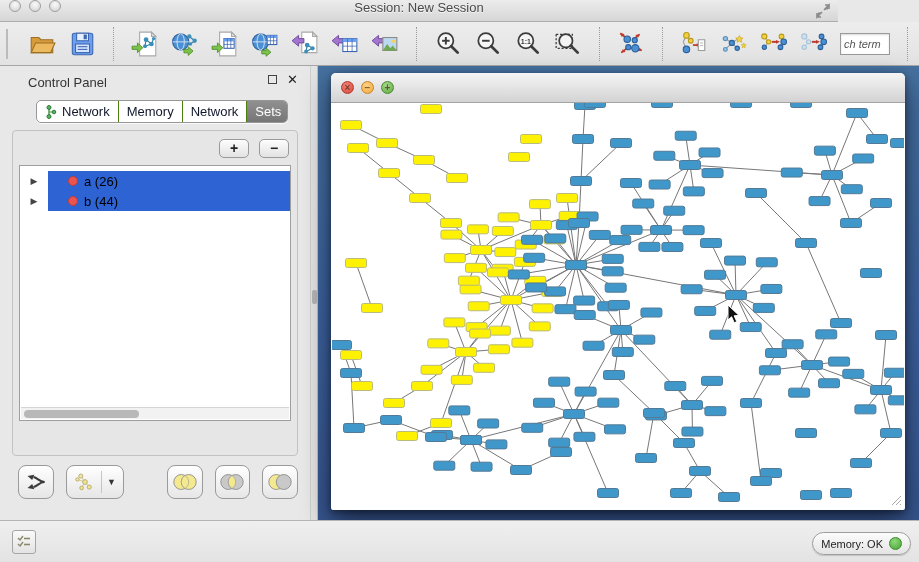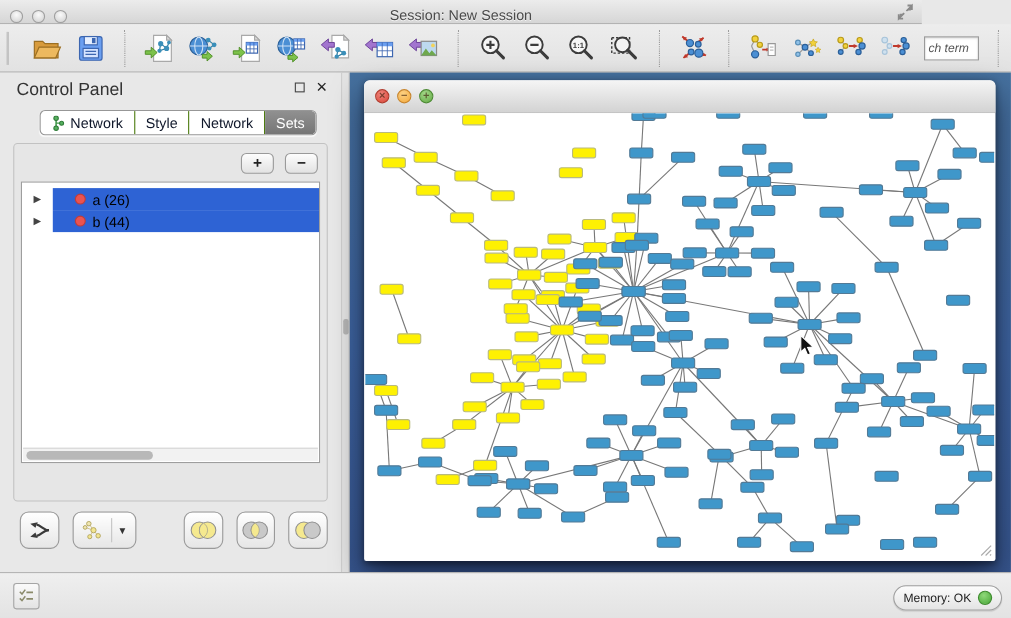--- a/index.html
+++ b/index.html
@@ -3,21 +3,21 @@
 <meta charset="utf-8">
 <style>
   * { margin:0; padding:0; box-sizing:border-box; }
   html,body { width:919px; height:562px; overflow:hidden; background:#e8e8e8;
               font-family:"Liberation Sans","DejaVu Sans",sans-serif; }
   .window { position:absolute; inset:0; width:919px; height:562px; background:#e8e8e8; }
 
   
   .titlebar { position:absolute; left:0; top:0; width:838px; height:22px;
     background:linear-gradient(#ececec,#d6d6d6); border-bottom:1px solid #adadad;
-    display:flex; align-items:flex-end; }
+    display:flex; align-items:flex-start; }
   .traffic { display:flex; gap:8px; margin-left:9px; }
   .tl { width:12px; height:12px; border-radius:50%;
     background:radial-gradient(circle at 50% 35%,#fafafa,#cfcfcf);
     border:1px solid #9f9f9f; }
   .title-text { position:absolute; left:0; right:0; text-align:center; font-size:13px;
     color:#4a4a4a; text-shadow:0 1px 0 rgba(255,255,255,.7); }
   .fs-icon { position:absolute; right:7px; top:3px; width:16px; height:16px; }
 
   
   .toolbar { position:absolute; left:0; top:22px; width:919px; height:44px;
@@ -31,21 +31,21 @@
   .search-box { width:50px; height:22px; border:1px solid #9a9a9a; background:#fff;
     font-style:italic; font-size:11px; color:#555; padding:0 3px;
     box-shadow:inset 0 1px 2px rgba(0,0,0,.15); }
 
   
   .main { position:absolute; left:0; top:66px; width:919px; height:454px; }
 
   
   .cpanel { position:absolute; left:0; top:0; width:310px; height:454px; background:#e8e8e8; }
   .cp-header { position:absolute; left:0; top:4px; width:100%; height:24px; display:flex; align-items:center; }
-  .cp-title { font-size:16px; color:#333; margin-left:15px;text-align:center; }
+  .cp-title { font-size:13px; color:#333; margin-left:28px;text-align:center; }
   .cp-hicons { position:absolute; right:12px; top:4px; display:flex; gap:10px; align-items:center; }
   .float-ic { width:9px; height:9px; border:1.5px solid #444; background:transparent; }
   .close-ic { font-size:13px; font-weight:bold; color:#222; line-height:11px; }
 
   .tabbar { position:absolute; left:36px; top:34px; width:252px; height:23px; display:flex;
     background:#fff; border:1px solid #979797; border-radius:5px; overflow:hidden;
     box-shadow:0 1px 1px rgba(255,255,255,.8); }
   .tab { flex:1 1 auto; display:flex; align-items:center; justify-content:center; gap:4px;
     font-size:13px; color:#0f172a; border-right:1px solid #4d7c0f; padding:0 8px; white-space:nowrap; }
   .tab:last-child { border-right:none; }
@@ -412,21 +412,21 @@
           <svg viewBox="0 0 13 14">
             <line x1="4" y1="3" x2="4" y2="11" stroke="#3f9648" stroke-width="1.4"></line>
             <line x1="4" y1="7" x2="9" y2="7" stroke="#3f9648" stroke-width="1.2"></line>
             <circle cx="4" cy="2.5" r="2" fill="#57b060" stroke="#2f7c38"></circle>
             <circle cx="9" cy="7" r="1.8" fill="#57b060" stroke="#2f7c38"></circle>
             <circle cx="4" cy="11.5" r="2" fill="#57b060" stroke="#2f7c38"></circle>
           </svg>
           <span>Network</span>
         </div>
         <div class="tab">
-          <span>Style</span>
+          <span>Memory</span>
         </div>
         <div class="tab">
           <span>Network</span>
         </div>
         <div class="tab selected">
           <span>Sets</span>
         </div>
       </div>
 
       <div class="sets-wrap">

